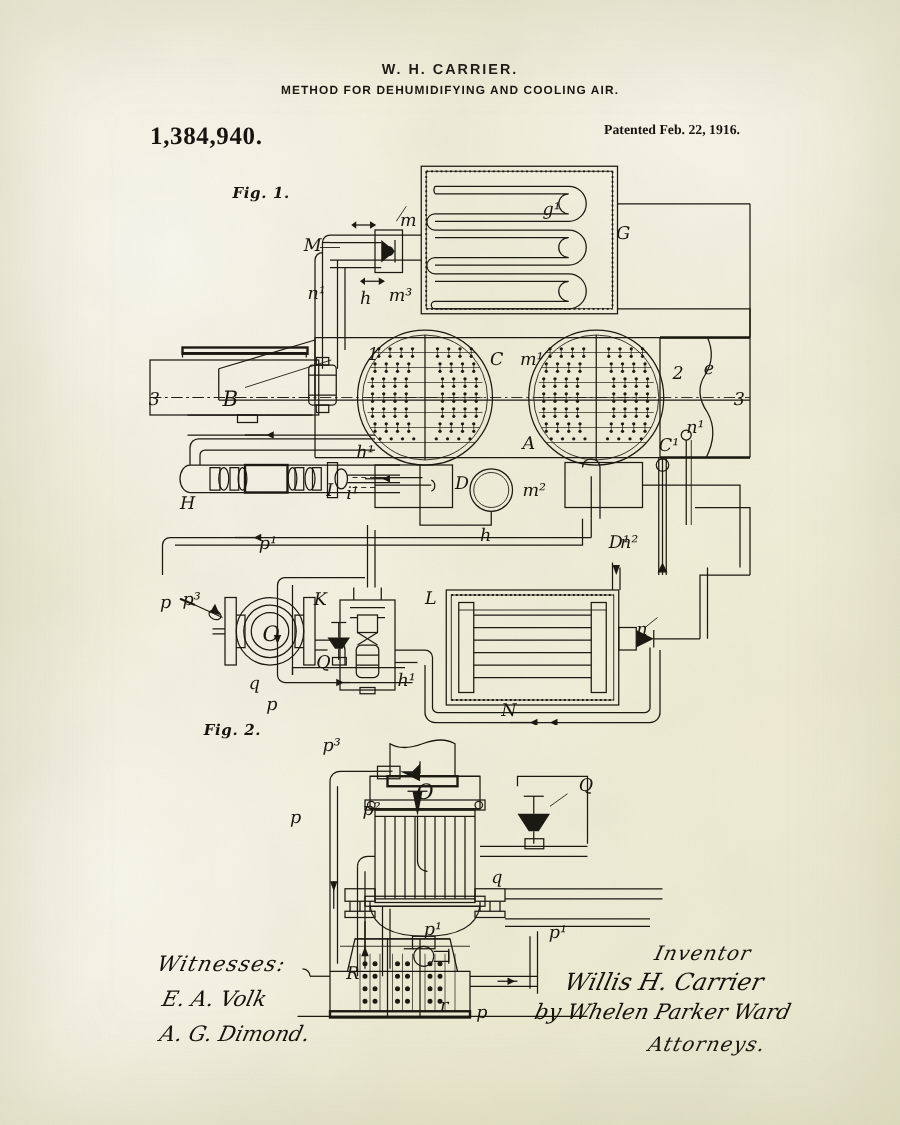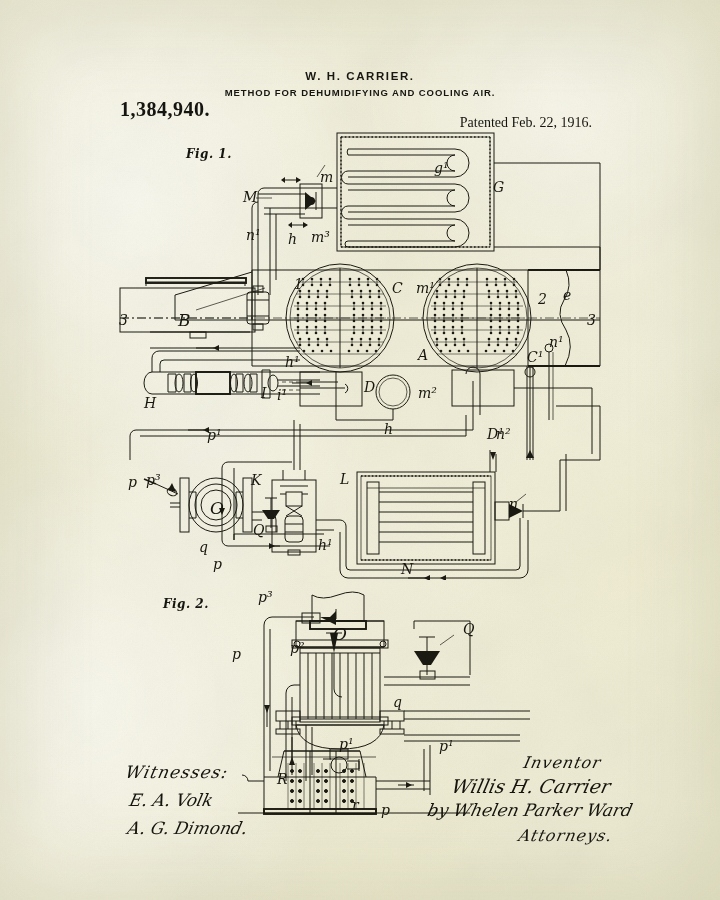--- a/index.html
+++ b/index.html
@@ -15,28 +15,28 @@
       radial-gradient(ellipse 35% 28% at 52% 95%, rgba(236,233,203,.5), rgba(255,255,255,0) 72%),
       radial-gradient(ellipse 30% 25% at 30% 50%, rgba(255,255,255,.35), rgba(255,255,255,0) 75%),
       linear-gradient(145deg,#f3f1dd 0%,#eeecd4 35%,#f1efd9 60%,#e9e7cc 100%);
   }
   #grain{position:absolute;inset:0;pointer-events:none;opacity:.5;}
   #vignette{position:absolute;inset:0;pointer-events:none;
     box-shadow:inset 0 0 70px 18px rgba(190,186,150,.30);}
 
   
   .hdr{position:absolute;width:100%;text-align:center;color:#171611;
-       font-family:"Liberation Sans",sans-serif;font-weight:bold;margin-top:20px;}
+       font-family:"Liberation Sans",sans-serif;font-weight:bold;}
   #h-name{top:50px;font-size:11.5px;letter-spacing:1.6px;}
   #h-title{top:67px;font-size:9.5px;letter-spacing:.9px;}
   #h-appl{top:82px;font-size:8px;letter-spacing:.8px;}
   #h-num{position:absolute;left:120px;top:98px;font-size:20px;font-weight:bold;
          font-family:"Liberation Serif",serif;color:#151410;letter-spacing:.5px;}
-  #h-date{position:absolute;right:128px;top:115px;font-size:14px;
-         font-family:"Liberation Serif",serif;color:#151410;}
+  #h-date{position:absolute;right:128px;top:98px;font-size:11px;
+         font-family:"Liberation Serif",serif;color:#151410;font-weight:bold;}
 
   
   .lab{position:absolute;font-family:"DejaVu Serif",serif;font-style:italic;
        color:#17160f;white-space:nowrap;line-height:1;}
   .lab.m{font-size:14px;}
   .lab.l{font-size:17px;}
   .figlab{position:absolute;font-family:"DejaVu Serif",serif;font-style:italic;
           font-weight:bold;font-size:12px;color:#15140e;letter-spacing:.5px;}
 
   
@@ -745,21 +745,21 @@
         <path d="M424,164 V206"></path>
         <path d="M412,200 l-6,-3 v6 z" class="fillk" stroke="none"></path>
         <path d="M398,200 h16"></path>
       </g>
       <path d="M248,196 H264" class="ln"></path>
       <path d="M248,196 a6,6 0 0 0 -6,-6" class="ln"></path>
     </g>
   </svg>
 
   <div class="figlab" style="left:186px;top:147px;">Fig. 1.</div>
-  <div class="figlab" style="left:163px;top:597px;">Fig. 2.</div>
+  <div class="figlab" style="left:163px;top:577px;">Fig. 2.</div>
 
   <div class="lab m" style="left:320px;top:170px;">m</div>
   <div class="lab m" style="left:243px;top:190px;">M</div>
   <div class="lab m" style="left:246px;top:228px;">n¹</div>
   <div class="lab m" style="left:288px;top:232px;">h</div>
   <div class="lab m" style="left:311px;top:230px;">m³</div>
   <div class="lab m" style="left:434px;top:161px;">g¹</div>
   <div class="lab m" style="left:493px;top:180px;">G</div>
   <div class="lab m" style="left:294px;top:277px;">1</div>
   <div class="lab m" style="left:538px;top:292px;">2</div>

